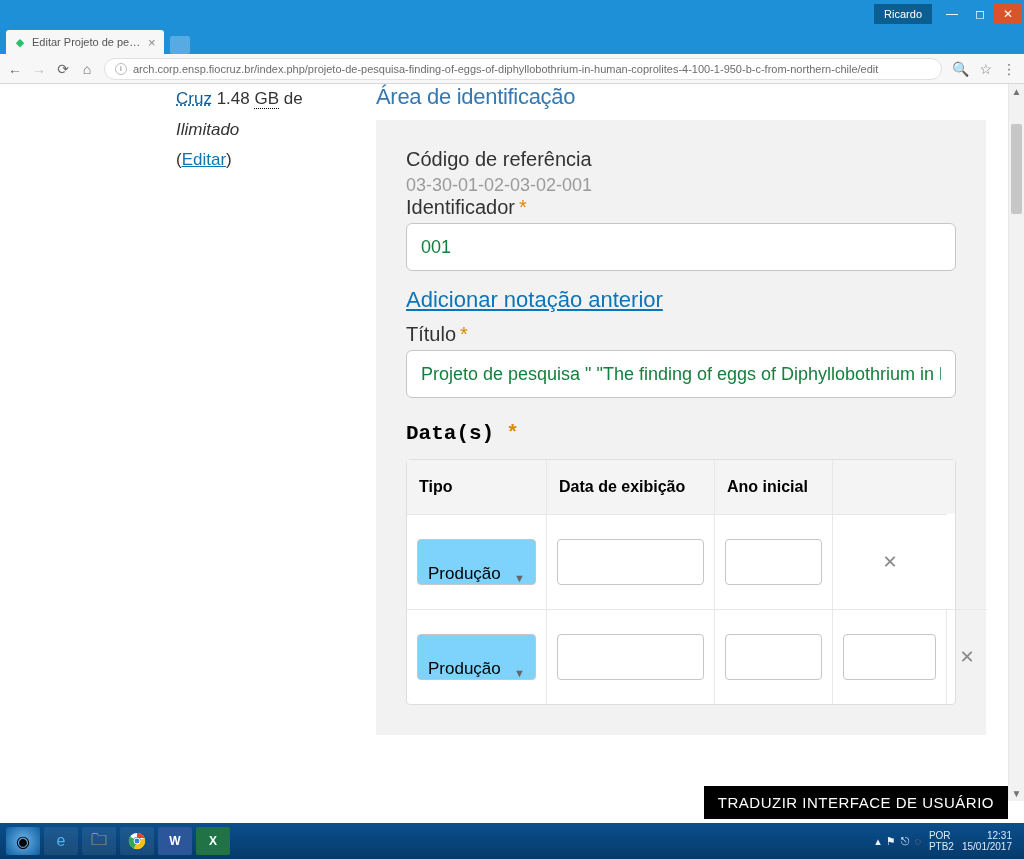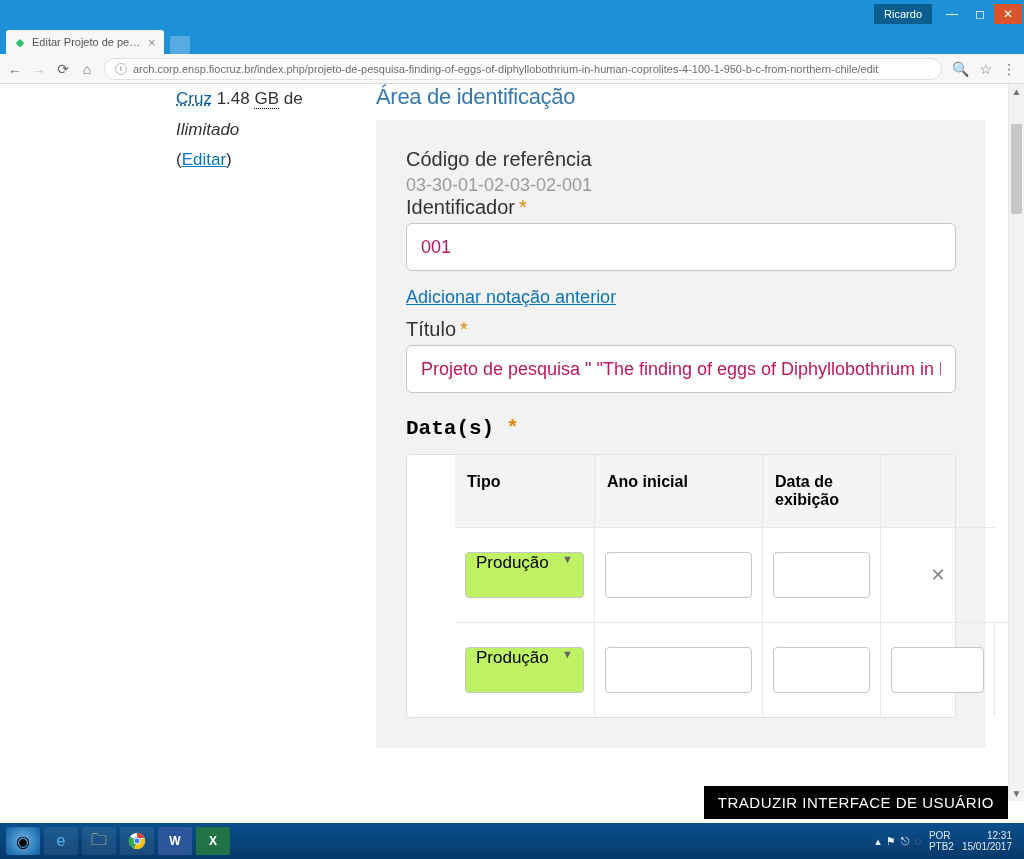--- a/index.html
+++ b/index.html
@@ -159,33 +159,32 @@
     .group { margin-bottom: 24px; }
 
     .text-input {
       width: 100%;
       border: 1px solid #c6c6c6;
       border-radius: 6px;
       background: #fff;
       height: 48px;
       padding: 0 14px;
       font-size: 18px;
-      color: #be185d;
+      color: #15803d;
       font-family: inherit;
     }
-    .alt-link { color: #0b75b8; font-size: 18px; display:inline-block; margin-top:16px; margin-bottom: 6px;}
+    .alt-link { color: #0b75b8; font-size: 22px; display:inline-block; margin-top:16px; margin-bottom: 6px;}
 
     
     .dates-label { font-size: 21px; font-weight: 600; color:#000; margin: 24px 0 14px; display:flex;gap:12px;font-family:Liberation Mono, monospace;}
     .dates-label .req { color: #d98b00; }
     .dates-table {
       border: 1px solid #dedede;
       background: #fff;
       border-radius: 4px;
-      padding-left: 48px;
     }
     .dt-head, .dt-row {
       display: grid;
       grid-template-columns: 140px 168px 118px 114px 40px;
     }
     .dt-head { background: #f4f4f4; }
     .dt-head > div {
       padding: 18px 12px;
       font-size: 16px;
       font-weight: 600;
@@ -197,23 +196,23 @@
       border-top: 1px solid #e8e8e8;
       border-right: 1px solid #e8e8e8;
       display:flex; align-items:center;
     }
     .dt-row > div:last-child { border-right: none; justify-content:center;}
     .sel {
       width: 100%;
       height: 46px;
       border: 1px solid #c6c6c6;
       border-radius: 4px;
-      background: #bef264;
-      display: flex;
-      align-items: flex-start;
+      background: #7dd3fc;
+      display: flex;
+      align-items: flex-end;
       justify-content: space-between;
       padding: 0 10px;
       font-size: 17px;
     }
     .sel .caret { color: #666; font-size: 11px;}
     .mini-input {
       width: 100%;
       height: 46px;
       border: 1px solid #c6c6c6;
       border-radius: 4px;
@@ -353,22 +352,22 @@
           <input class="text-input" value="Projeto de pesquisa &quot; &quot;The finding of eggs of Diphyllobothrium in human coproli" style="">
         </div>
 
         <div class="dates-label">
           <span>Data(s)</span>
             <span class="req">*</span>
         </div>
         <div class="dates-table">
           <div class="dt-head">
             <div>Tipo</div>
+            <div>Data de exibição</div>
             <div>Ano inicial</div>
-            <div>Data de exibição</div>
             <div></div>
           </div>
 
           <div class="dt-row">
             <div>
               <div class="sel">
                 <span>Produção</span>
                 <span class="caret">▼</span>
               </div>
             </div>

